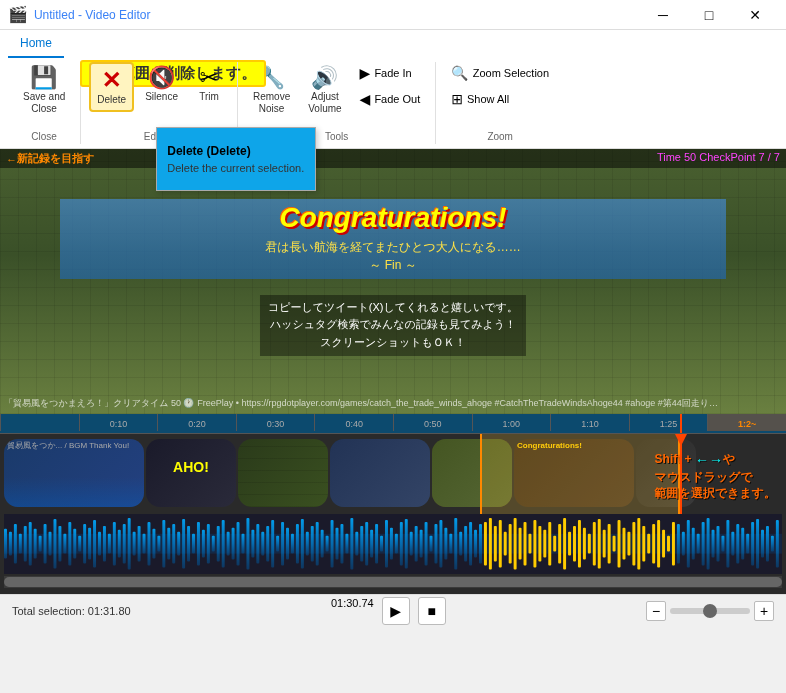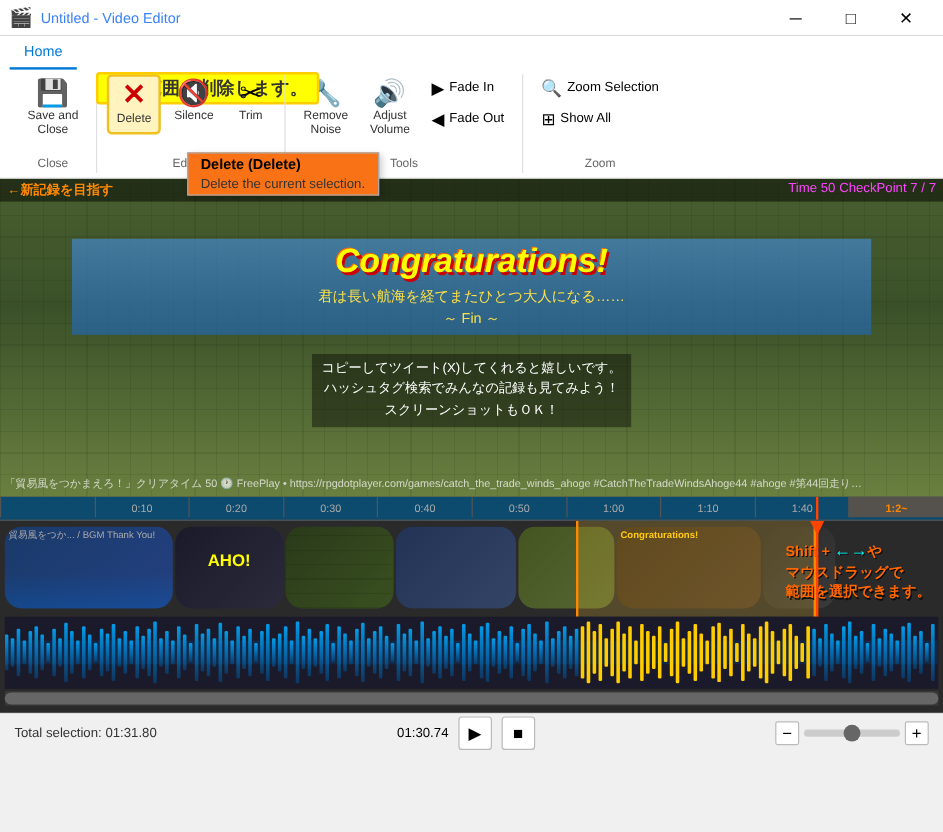--- a/index.html
+++ b/index.html
@@ -49,23 +49,23 @@
       border-radius: 3px;
       white-space: nowrap;
       border: 2px solid #ffcc00;
     }
 
     
     .tooltip-popup {
       position: absolute;
       top: 65px;
       left: 75px;
-      background: #f97316;
+      background: #0ea5e9;
       border: 1px solid #aaa;
-      padding: 2px 10px;
+      padding: 16px 10px;
       z-index: 100;
       box-shadow: 2px 2px 6px rgba(0,0,0,0.2);
       min-width: 160px;
     }
     .tooltip-title { font-weight: bold; font-size: 12px; margin-bottom: 4px; }
     .tooltip-desc { font-size: 11px; color: #333; }
 
     
     .video-area {
       background: #888;
@@ -275,21 +275,21 @@
     .status-bar {
       height: 32px;
       background: #f0f0f0;
       border-top: 1px solid #ddd;
       display: flex;
       align-items: center;
       justify-content: space-between;
       padding: 0 12px;
     }
     .status-left { font-size: 11px; color: #333; }
-    .status-center { display: flex; align-items: center; gap: 8px; font-size: 11px; }
+    .status-center { display: flex; align-items: flex-start; gap: 8px; font-size: 11px; }
     .transport-btn {
       width: 28px; height: 28px;
       border: 1px solid #bbb;
       background: #fff;
       border-radius: 3px;
       cursor: pointer;
       display: flex; align-items: center; justify-content: center;
       font-size: 14px;
     }
     .status-right { display: flex; align-items: center; gap: 4px; font-size: 11px; }
@@ -447,21 +447,21 @@
   <div class="timeline-ruler">
     <div class="timeline-ruler-marks">
       <div class="ruler-mark"></div>
       <div class="ruler-mark">0:10</div>
       <div class="ruler-mark">0:20</div>
       <div class="ruler-mark">0:30</div>
       <div class="ruler-mark">0:40</div>
       <div class="ruler-mark">0:50</div>
       <div class="ruler-mark">1:00</div>
       <div class="ruler-mark">1:10</div>
-      <div class="ruler-mark">1:40</div>
+      <div class="ruler-mark">1:25</div>
       <div class="ruler-mark highlight" style="color:#ff8800; font-weight:bold;">1:2~</div>
     </div>
 
     <div style="position:absolute; top:0; bottom:0; left:680px; width:2px; background:#ff4400;"></div>
   </div>
 
   <div class="timeline-tracks">
     <div class="video-track">
       <div class="video-clip clip-1">
         <div style="font-size:8px; color:#aaa; padding:2px 3px; line-height:1.3;">貿易風をつか... / BGM Thank You!</div>

